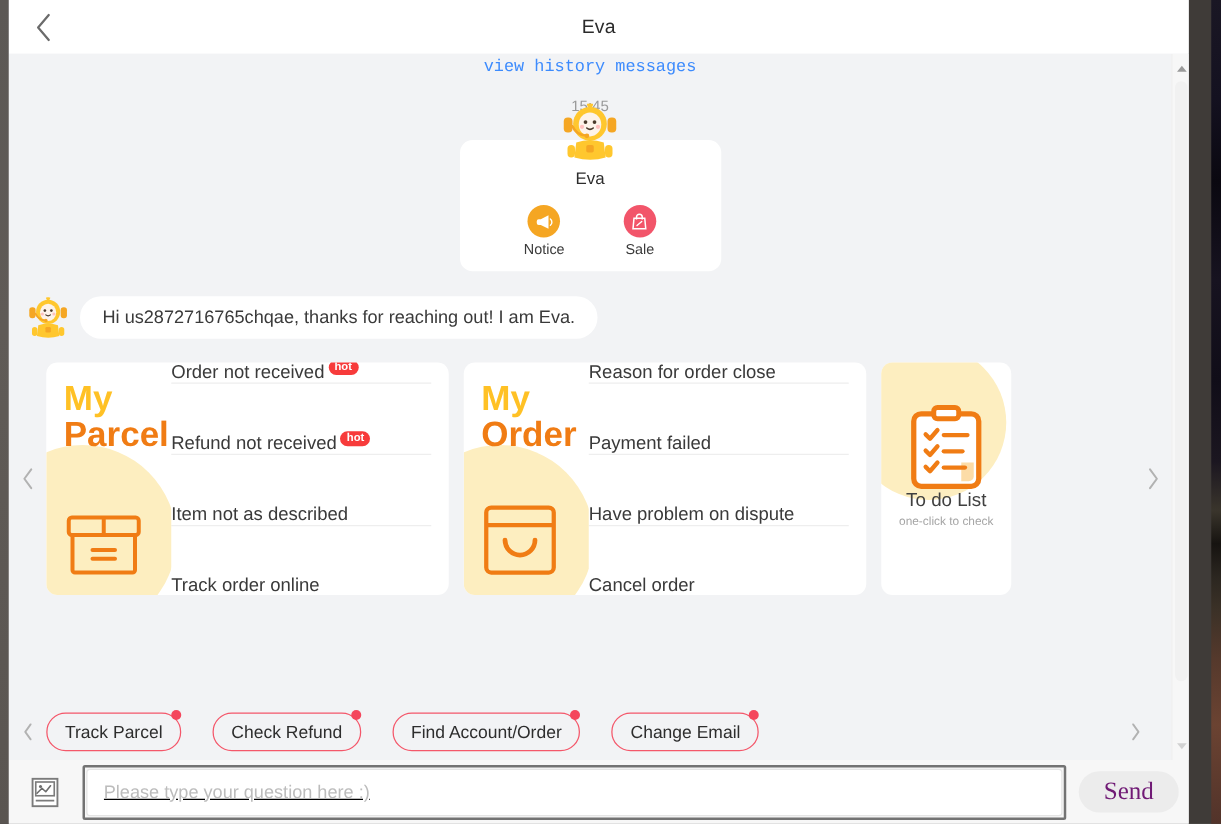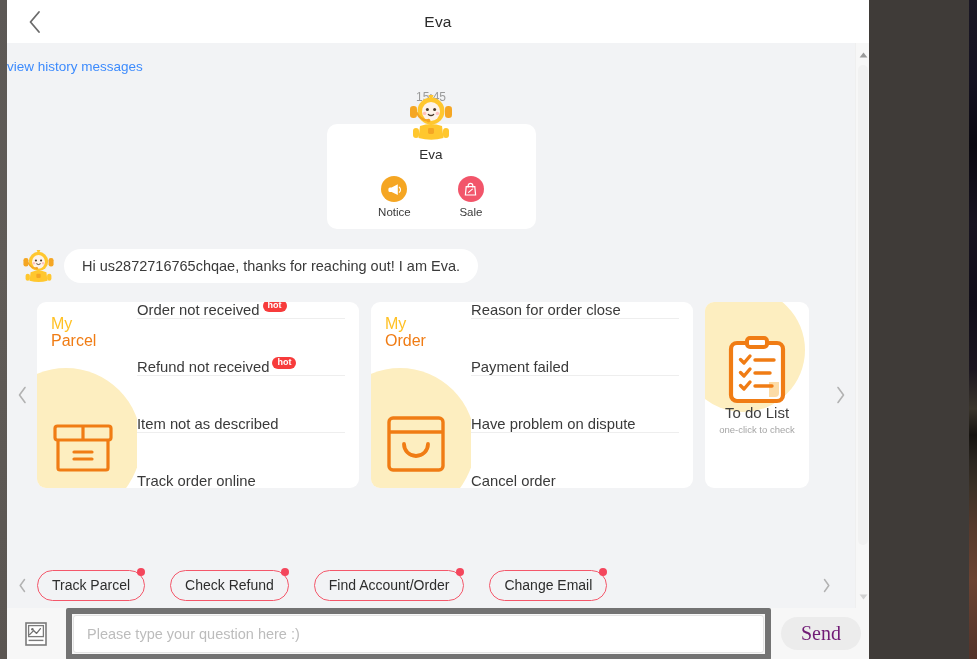--- a/index.html
+++ b/index.html
@@ -19,21 +19,21 @@
   #desktop-bg-right {
     position: absolute; left: 969px; top: 0; width: 8px; height: 659px;
     background: linear-gradient(180deg,
        #1a1724 0%, #141120 12%, #0a0810 22%, #171320 34%,
        #100d18 46%, #1b1620 56%, #3a352c 62%, #161310 66%,
        #2b2620 70%, #3b3127 74%, #55392c 80%, #6b4332 88%, #52332a 100%);
   }
 
   
   #app-window {
-    position: absolute; left: 7px; top: 0; width: 862px; height: 659px;
+    position: absolute; left: 7px; top: 0; width: 944px; height: 659px;
     background: #f2f3f5;
     overflow: hidden;
   }
 
   
   #chat-header {
     position: relative;
     height: 43px; width: 100%;
     background: #ffffff;
     display: flex; align-items: center;
@@ -58,22 +58,22 @@
     width: 100%;
     background: #f2f3f5;
     overflow: hidden;
   }
   #chat-scroll-area {
     position: absolute; left: 0; top: 0; right: 14px; bottom: 0;
     overflow: hidden;
   }
 
   #history-link {
-    text-align: left; margin-top: 16px;
-    font-size: 13.5px; color: #3d8bfd; cursor: pointer;
+    text-align: center; margin-top: 4px;
+    font-size: 13.5px; color: #3d8bfd; cursor: pointer; font-family: Liberation Mono, monospace;
   }
   #timestamp {
     text-align: center; margin-top: 16px;
     font-size: 12px; color: #9a9a9a;
   }
 
   
   #bot-card-wrap { display: flex; justify-content: center; margin-top: 20px; }
   #bot-card {
     position: relative;
@@ -155,21 +155,21 @@
     background: #fdeec0;
     border-radius: 50%;
   }
   .topic-card-left .blob {
     width: 150px; height: 150px;
     left: -46px; top: 66px;
   }
   .topic-title {
     position: relative;
     padding: 14px 0 0 14px;
-    font-size: 16px; font-weight: normal; line-height: 1.04;
+    font-size: 28px; font-weight: bold; line-height: 1.04;
   }
   .topic-title .l1 { color: #ffc125; display: block; }
   .topic-title .l2 { color: #f07c14; display: block; }
   .topic-left-icon {
     position: absolute; left: 14px; bottom: 14px;
   }
   .topic-card-right {
     flex: 1;
     display: flex; flex-direction: column;
     padding-right: 14px;
@@ -285,23 +285,24 @@
   }
   #attach-image-button {
     width: 34px; height: 34px; flex: 0 0 34px;
     display: flex; align-items: center; justify-content: center;
     cursor: pointer;
   }
   #input-highlight {
     position: relative;
     flex: 1;
     margin-left: 13px; margin-right: 10px;
-    border: 6px solid #737373;
+    border: 2px solid #737373;
     border-radius: 2px;
     padding: 1px;
+    text-decoration: underline;
   }
   #message-input {
     display: block; width: 100%;
     border: 1px solid #e4e4e4;
     border-radius: 3px;
     background: #ffffff;
     height: 38px;
     padding: 0 13px;
     font-size: 14.5px;
     font-family: "Liberation Sans", sans-serif;

